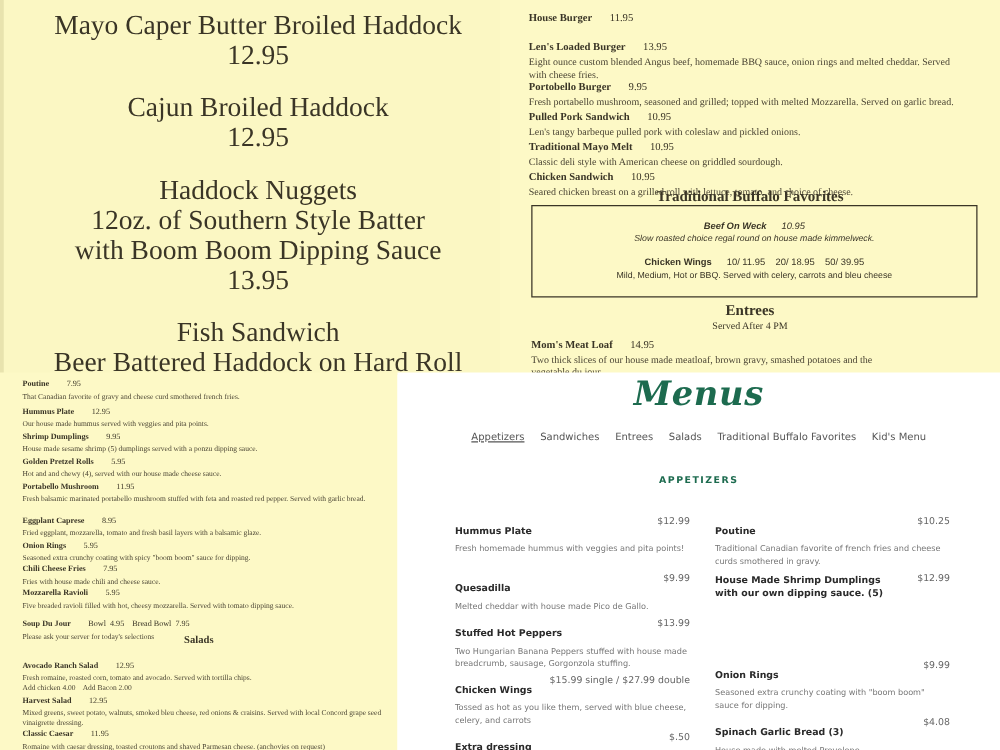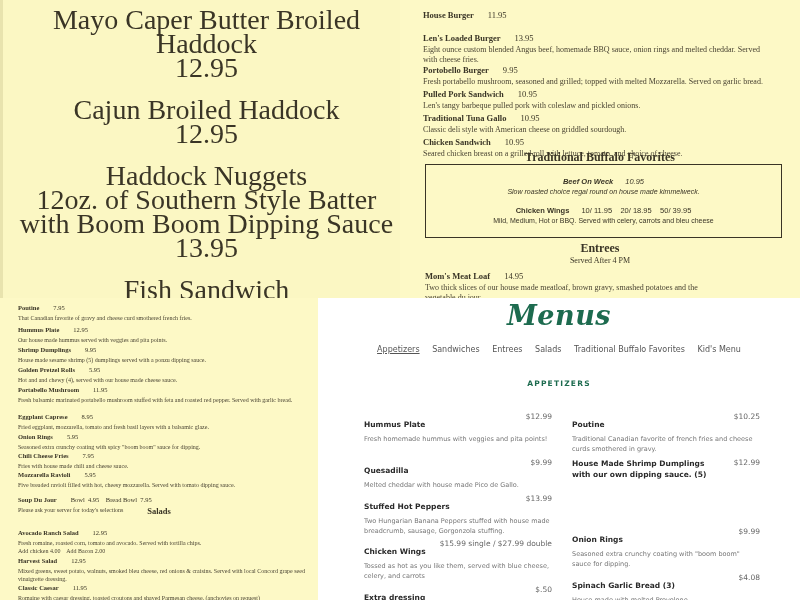--- a/index.html
+++ b/index.html
@@ -1,20 +1,20 @@
 <!DOCTYPE html>
 <html><head>
 <meta charset="utf-8">
 <style>
   html, body { margin:0; padding:0; }
   body { width:800px; height:600px; position:relative; overflow:hidden; background:#fff; font-family:"Liberation Serif", serif; }
   .panel { position:absolute; overflow:hidden; }
   
   #tl { left:0; top:0; width:400px; height:300px; background:#fbf7c3; border-left:3px solid #e8e3ae; box-sizing:border-box; }
-  #tl .item { text-align:center; color:#3a3526; font-family:"Liberation Serif", serif; font-size:28px; line-height:24px; margin-left:10px; }
+  #tl .item { text-align:center; color:#3a3526; font-family:"Liberation Serif", serif; font-size:22px; line-height:24px; margin-left:10px; }
   #tl .item .line { display:block; }
   
   #tr { left:400px; top:0; width:400px; height:329px; background:#fdf9c6; color:#3a3526; }
   .sm-name { font-weight:bold; font-size:8.5px; }
   .sm-price { font-size:8.5px; margin-left:14px; }
   .sm-desc { font-size:8px; line-height:10px; color:#4a4433; }
   #tr .entry { position:absolute; left:23px; width:340px; }
   #tr .section-h { position:absolute; left:0; width:400px; text-align:center; font-weight:bold; font-size:12px; color:#3a3526; }
   #tr .box { position:absolute; left:25px; top:164px; width:357px; height:74px; border:1.5px solid #3a3526; box-sizing:border-box; font-family:"Liberation Sans", sans-serif; text-align:center; }
   #tr .box .bx-name { font-weight:bold; font-size:7.5px; }
@@ -74,21 +74,21 @@
   </div>
   <div class="entry" style="top:59px;">
     <span class="sm-name">Portobello Burger</span><span class="sm-price">9.95</span>
     <div class="sm-desc">Fresh portabello mushroom, seasoned and grilled; topped with melted Mozzarella. Served on garlic bread.</div>
   </div>
   <div class="entry" style="top:83px;">
     <span class="sm-name">Pulled Pork Sandwich</span><span class="sm-price">10.95</span>
     <div class="sm-desc">Len's tangy barbeque pulled pork with coleslaw and pickled onions.</div>
   </div>
   <div class="entry" style="top:107px;">
-    <span class="sm-name">Traditional Tuna Gallo</span><span class="sm-price">10.95</span>
+    <span class="sm-name">Traditional Mayo Melt</span><span class="sm-price">10.95</span>
     <div class="sm-desc">Classic deli style with American cheese on griddled sourdough.</div>
   </div>
   <div class="entry" style="top:131px;">
     <span class="sm-name">Chicken Sandwich</span><span class="sm-price">10.95</span>
     <div class="sm-desc">Seared chicken breast on a grilled roll with lettuce, tomato, and choice of cheese.</div>
   </div>
   <div class="section-h" style="top:150px;">Traditional Buffalo Favorites</div>
   <div class="box">
     <div style="margin-top:5px;font-style:italic;">
       <span class="bx-name">Beef On Weck</span><span class="bx-price">10.95</span>

